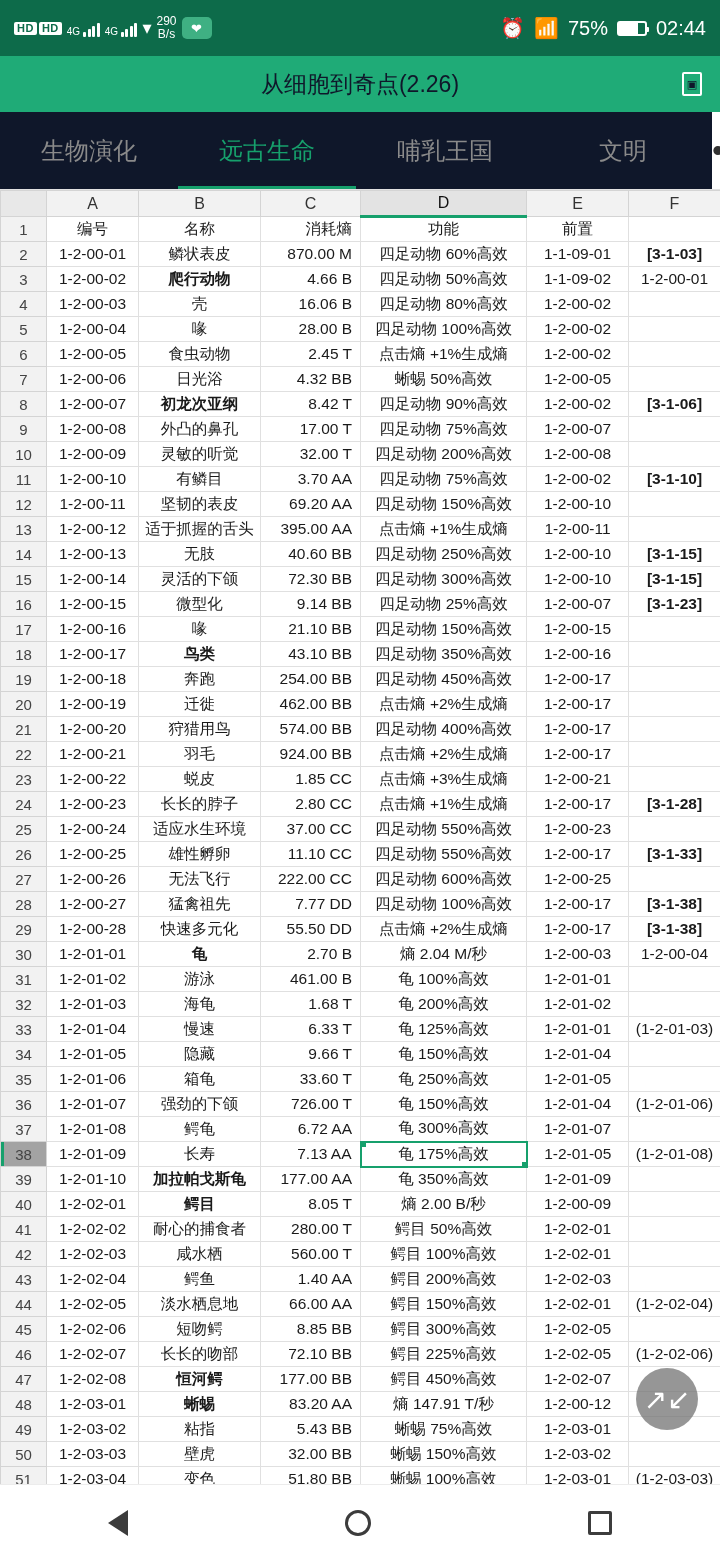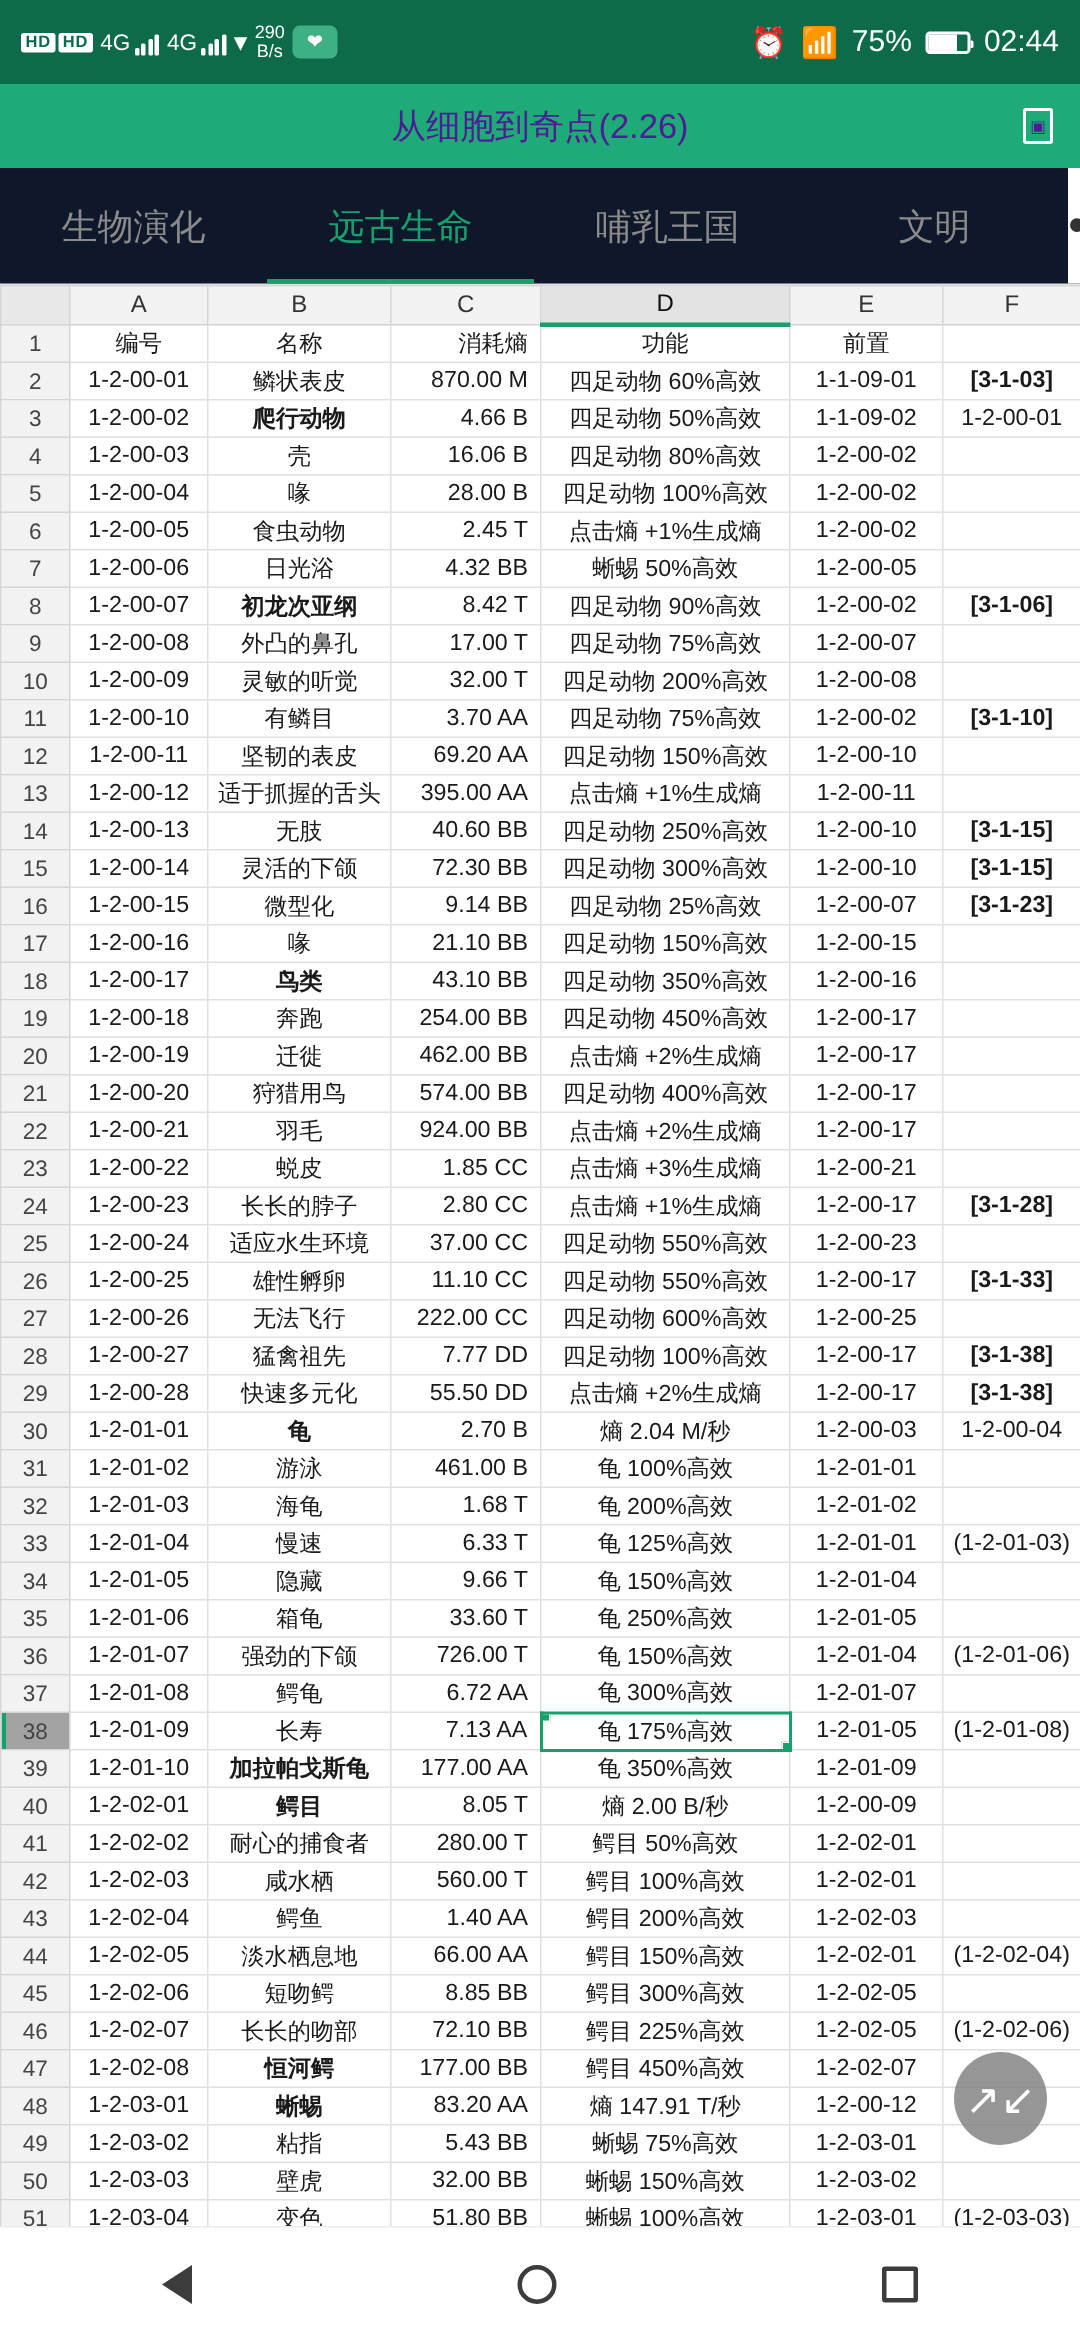--- a/index.html
+++ b/index.html
@@ -15,21 +15,21 @@
     display: flex; align-items: center; padding: 0 14px;
     font-size: 19px; position: relative;
   }
   .sb-left { display: flex; align-items: center; gap: 5px; }
   .sb-right { display: flex; align-items: center; gap: 9px; margin-left: auto; font-size: 20px; }
   .hd-stack { display: flex; gap: 2px; }
   .hd-badge {
     background: #ffffff; color: #0d6b4a; font-size: 11px; font-weight: bold;
     border-radius: 2px; padding: 0 3px; line-height: 13px; letter-spacing: 0.5px;
   }
-  .g4 { font-size: 15px; vertical-align: super; }
+  .g4 { font-size: 10px; vertical-align: super; }
   .bars { display: inline-flex; align-items: flex-end; gap: 1.5px; height: 17px; }
   .bars i { display: block; width: 3px; background: #ffffff; border-radius: 1px; }
   .bars i:nth-child(1){height:5px}.bars i:nth-child(2){height:8px}
   .bars i:nth-child(3){height:11px}.bars i:nth-child(4){height:14px}
   .sig-group { display: flex; align-items: flex-end; gap: 3px; }
   .wifi { font-size: 18px; }
   .speed { font-size: 12px; line-height: 13px; text-align: center; }
   .heart-box {
     background: #3fb083; border-radius: 5px; width: 30px; height: 22px;
     display: flex; align-items: center; justify-content: center; font-size: 13px;
@@ -38,21 +38,21 @@
     display: inline-block; width: 30px; height: 15px; border: 2px solid #fff;
     border-radius: 3px; position: relative;
   }
   .battery::after {
     content: ""; position: absolute; right: -4px; top: 4px; width: 2px; height: 5px;
     background: #fff; border-radius: 0 1px 1px 0;
   }
   .battery i { display: block; height: 100%; background: #fff; }
   
   .titlebar {
-    height: 56px; background: #1fab77; color: #4c1d95;
+    height: 56px; background: #1fab77; color: #0f172a;
     display: flex; align-items: center; justify-content: center;
     font-size: 23px; position: relative;
   }
   .titlebar .doc-icon {
     position: absolute; right: 18px; top: 50%; transform: translateY(-50%);
     width: 20px; height: 24px; border: 2px solid #fff; border-radius: 2px;
     font-size: 11px; display: flex; align-items: center; justify-content: center;
   }
   
   .tabs {

